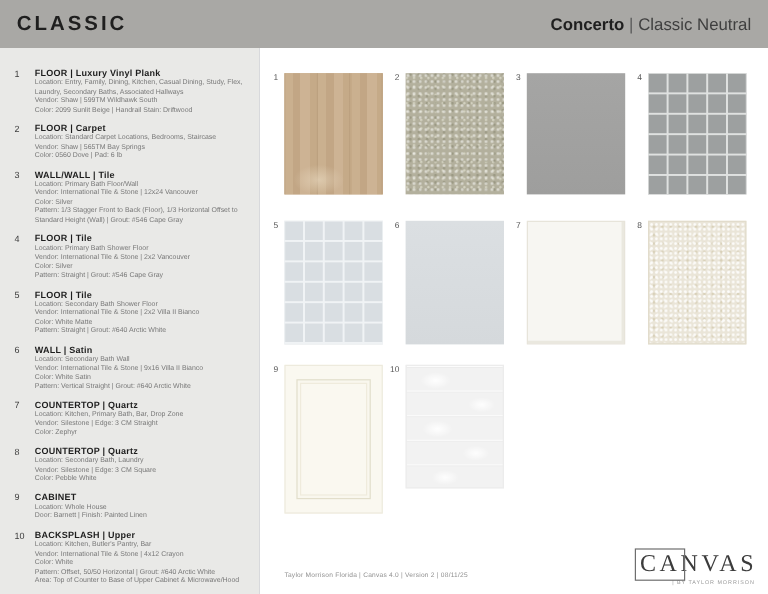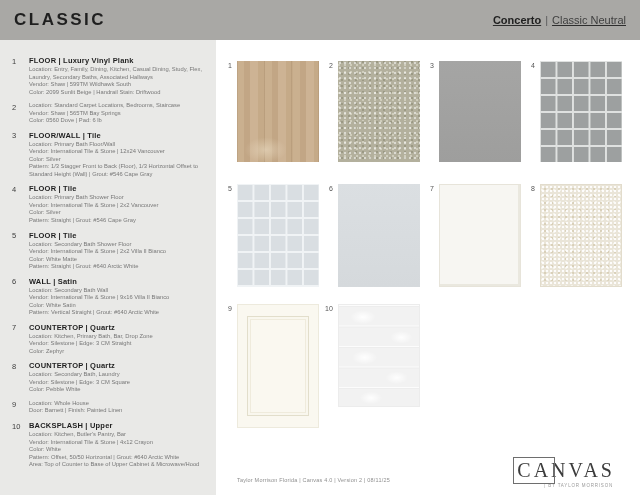--- a/index.html
+++ b/index.html
@@ -3,21 +3,21 @@
 <meta charset="utf-8">
 <style>
   html,body{margin:0;padding:0;}
   body{font-family:"Liberation Sans",sans-serif; background:#fff;}
   #page{position:relative; width:640px; height:495px; overflow:hidden; background:#0f172a;}
 
   
   #header{position:absolute; left:0; top:0; width:640px; height:40px; background:#a9a8a5;
           display:flex; align-items:center; justify-content:space-between; box-sizing:border-box; padding:0 14px;}
   .collection{font-size:17px; font-weight:bold; letter-spacing:2.5px; color:#1f1f1f;}
-  .package{font-size:11px; color:#2e2e2e;text-decoration:underline;}
+  .package{font-size:14px; color:#2e2e2e;}
   .pkg-bold{font-weight:bold; color:#1f1f1f;}
   .pkg-sep{color:#5b5b5b; margin:0 4px; font-weight:normal;}
   .pkg-rest{font-weight:normal; color:#3f3f3f;}
 
   
   #spec-panel{position:absolute; left:0; top:40px; width:216px; height:455px; background:#e9e9e7;
               box-sizing:border-box; padding:16px 12px 0 12px; overflow:hidden;}
   .spec-item{display:grid; grid-template-columns:16px 1fr; column-gap:1px; margin-bottom:6px;}
   .spec-num{font-size:7.5px; color:#3d3d3d; line-height:1.2; padding-top:0.5px;}
   .spec-title{font-size:7.5px; font-weight:bold; color:#1e1e1e; line-height:1.2; margin-bottom:1px; letter-spacing:0.2px;}
@@ -83,21 +83,21 @@
         radial-gradient(ellipse 18px 10px at 30% 12%, rgba(255,255,255,0.95), transparent 70%),
         radial-gradient(ellipse 16px 9px at 78% 32%, rgba(255,255,255,0.9), transparent 70%),
         radial-gradient(ellipse 18px 10px at 32% 52%, rgba(255,255,255,0.95), transparent 70%),
         radial-gradient(ellipse 16px 9px at 72% 72%, rgba(255,255,255,0.9), transparent 70%),
         radial-gradient(ellipse 16px 9px at 40% 92%, rgba(255,255,255,0.9), transparent 70%),
         linear-gradient(180deg, rgba(255,255,255,0.8) 0 1px, rgba(0,0,0,0.025) 1px 2px, transparent 2px);
       background-size:auto,auto,auto,auto,auto, 100% 20.5px;}
 
   
   #footer-note{position:absolute; left:21px; bottom:12px; font-size:5.5px; color:#8f8f8f; letter-spacing:0.2px;}
-  #canvas-logo{position:absolute; right:25px; bottom:7px; text-align:right;margin-top:48px;}
+  #canvas-logo{position:absolute; right:9px; bottom:7px; text-align:right;margin-top:48px;}
   .canvas-word-wrap{position:relative; display:inline-block;}
   .canvas-word{font-family:"Liberation Serif",serif; font-size:20px; letter-spacing:3px; color:#3c3c3c; line-height:1;}
   .canvas-box{position:absolute; left:-4px; top:-3px; width:40px; height:25px; border:1px solid #6e6e6e;}
   .canvas-tagline{font-size:4.5px; color:#9a9a9a; letter-spacing:0.8px; margin-top:2px; padding-right:2px;}
 </style>
 </head>
 <body>
 
 <div id="page">
 
@@ -118,32 +118,33 @@
               <div class="detail-line">Location: Entry, Family, Dining, Kitchen, Casual Dining, Study, Flex, Laundry, Secondary Baths, Associated Hallways</div>
               <div class="detail-line">Vendor: Shaw | 599TM Wildhawk South</div>
               <div class="detail-line">Color: 2099 Sunlit Beige | Handrail Stain: Driftwood</div>
             </div>
       </div>
     </div>
 
     <div class="spec-item">
       <div class="spec-num">2</div>
       <div>
+        <div class="spec-title">FLOOR | Carpet</div>
         <div>
               <div class="detail-line">Location: Standard Carpet Locations, Bedrooms, Staircase</div>
               <div class="detail-line">Vendor: Shaw | 565TM Bay Springs</div>
               <div class="detail-line">Color: 0560 Dove | Pad: 6 lb</div>
             </div>
       </div>
     </div>
 
     <div class="spec-item">
       <div class="spec-num">3</div>
       <div>
-        <div class="spec-title">FLOOR/WALL | Tile</div>
+        <div class="spec-title">WALL/WALL | Tile</div>
         <div>
               <div class="detail-line">Location: Primary Bath Floor/Wall</div>
               <div class="detail-line">Vendor: International Tile &amp; Stone | 12x24 Vancouver</div>
               <div class="detail-line">Color: Silver</div>
               <div class="detail-line">Pattern: 1/3 Stagger Front to Back (Floor), 1/3 Horizontal Offset to Standard Height (Wall) | Grout: #546 Cape Gray</div>
             </div>
       </div>
     </div>
 
     <div class="spec-item">
@@ -205,20 +206,21 @@
               <div class="detail-line">Location: Secondary Bath, Laundry</div>
               <div class="detail-line">Vendor: Silestone | Edge: 3 CM Square</div>
               <div class="detail-line">Color: Pebble White</div>
             </div>
       </div>
     </div>
 
     <div class="spec-item">
       <div class="spec-num">9</div>
       <div>
+        <div class="spec-title">CABINET</div>
         <div>
               <div class="detail-line">Location: Whole House</div>
               <div class="detail-line">Door: Barnett | Finish: Painted Linen</div>
             </div>
       </div>
     </div>
 
     <div class="spec-item">
       <div class="spec-num">10</div>
       <div>

